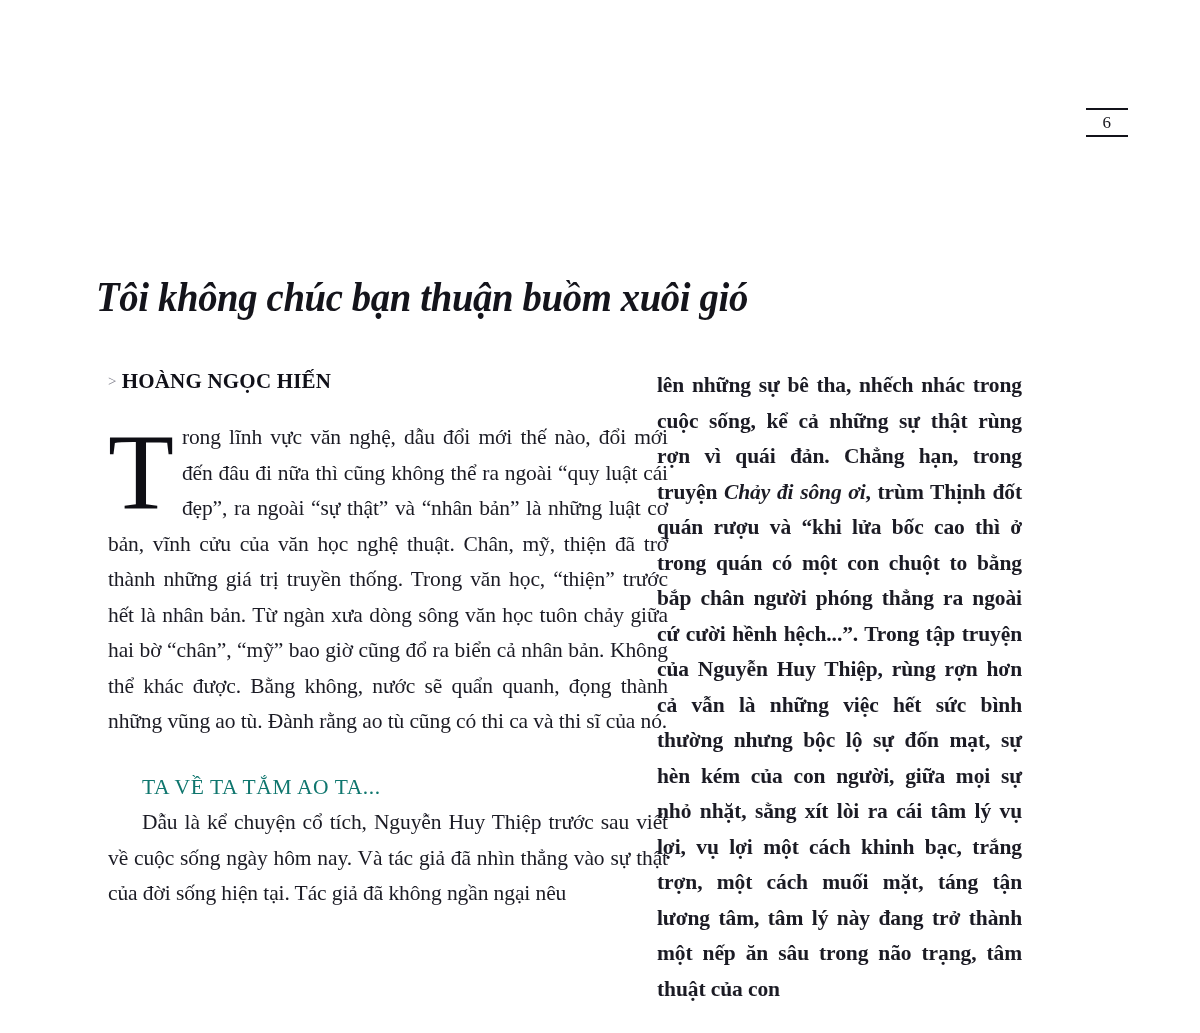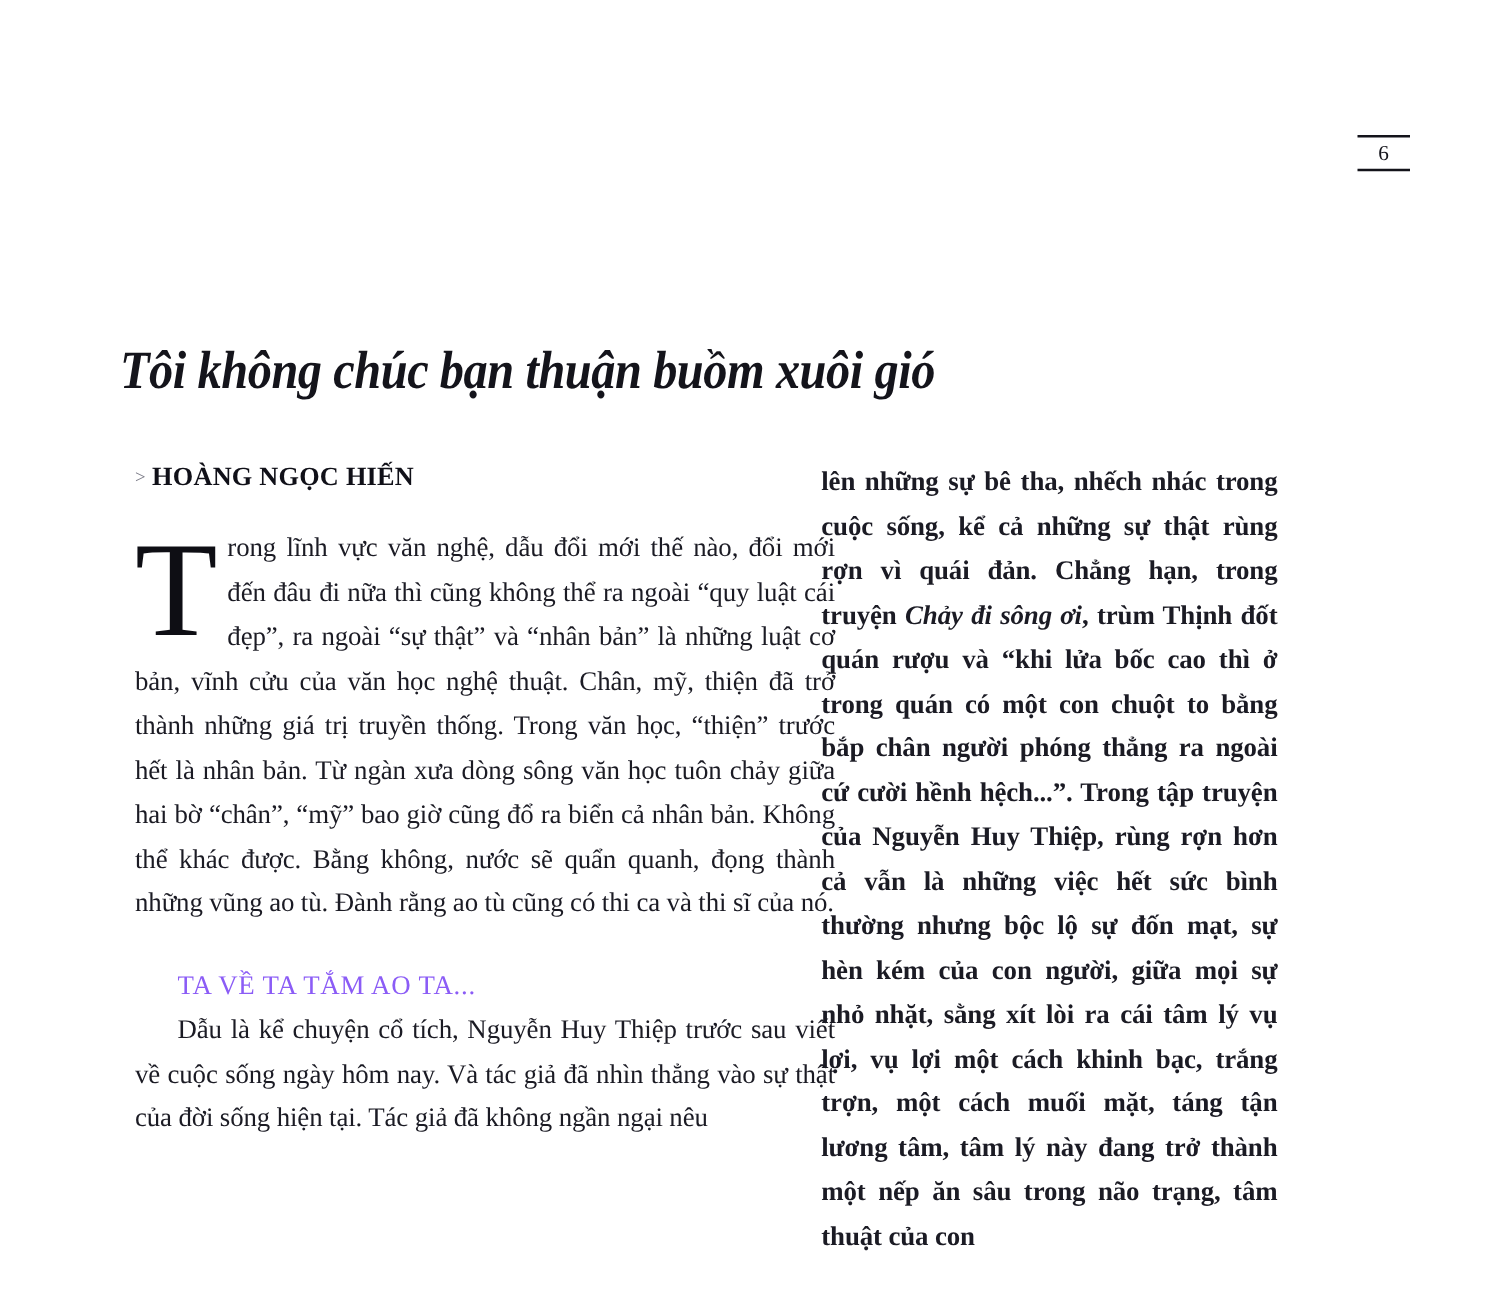--- a/index.html
+++ b/index.html
@@ -118,21 +118,21 @@
     font-weight: normal;
   }
 
   
   .subhead {
     margin: 30px 0 0 0;
     padding-left: 34px;
     font-size: 21.5px;
     line-height: 35.5px;
     letter-spacing: 0.6px;
-    color: #8b5cf6;
+    color: #0f766e;
     white-space: nowrap;
   }
 
   em.title-ital { font-style: italic; }
 </style>
 </head>
 <body>
 
 <div class="folio">
   <div class="folio-rule"></div>

